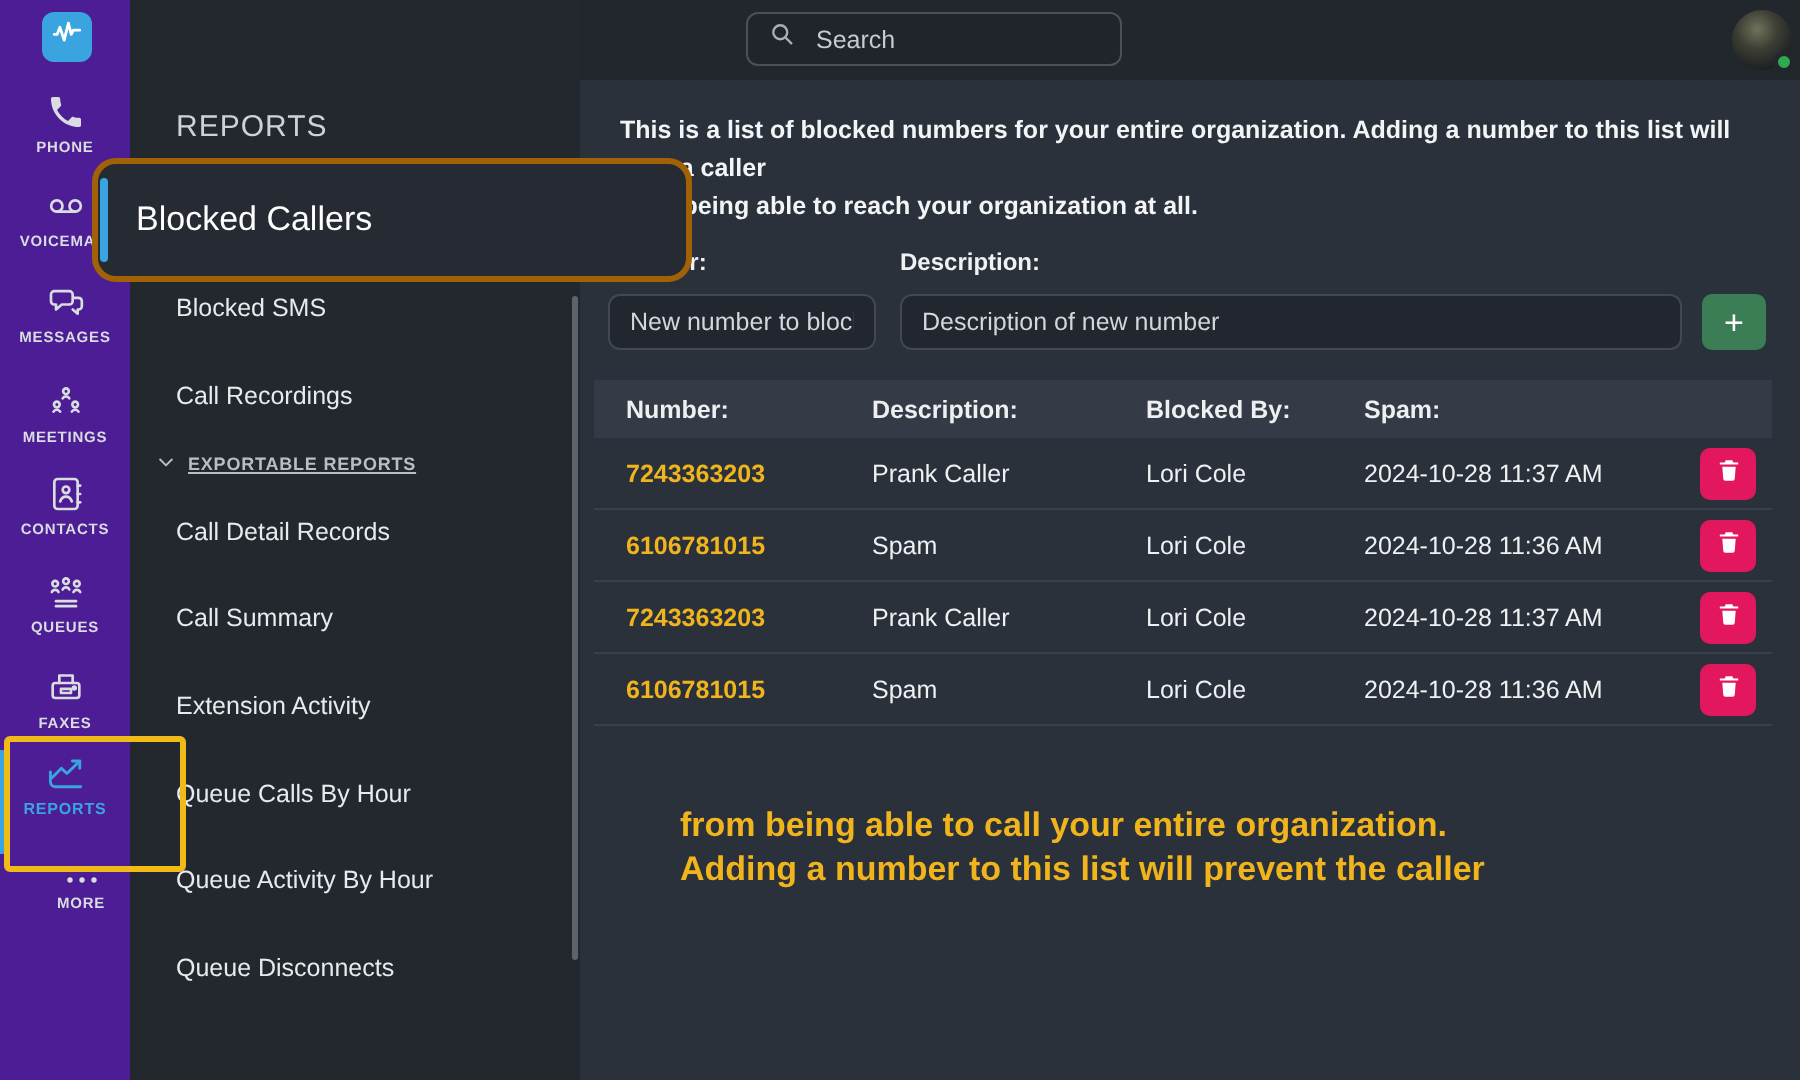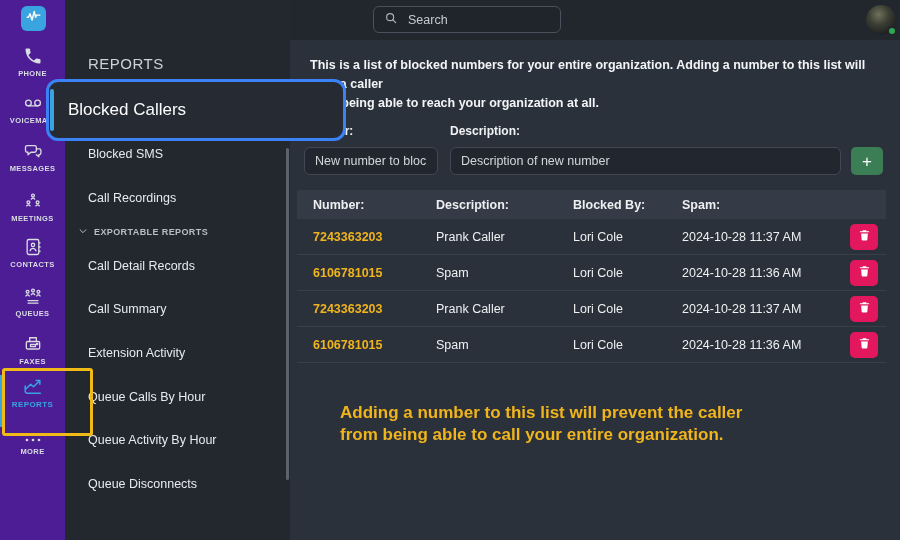--- a/index.html
+++ b/index.html
@@ -28,21 +28,21 @@
   .subnav-item{position:absolute;left:23px;font-size:12.5px;color:#e8eaed;cursor:pointer;
                white-space:nowrap;}
   .subnav-section{position:absolute;left:13px;display:flex;align-items:center;gap:6px;
                   font-size:9px;font-weight:bold;letter-spacing:.4px;color:#b9bec6;
                   cursor:pointer;white-space:nowrap;}
   .scroll-thumb{position:absolute;right:1px;top:148px;width:3px;height:332px;
                 background:#5d636d;border-radius:2px;}
 
   
   .callout{position:absolute;left:46px;top:79px;width:300px;height:62px;box-sizing:border-box;
-           background:#262b33;border:3px solid #3b82f6;border-radius:12px;z-index:8;
+           background:#262b33;border:3px solid #a16207;border-radius:12px;z-index:8;
            display:flex;align-items:center;cursor:pointer;}
   .callout-accent{width:4px;height:42px;background:#3aa4e0;border-radius:3px;margin-left:1px;}
   .callout-label{margin-left:14px;font-size:17px;color:#fdfdfe;}
 
   
   .searchbar{position:absolute;left:373px;top:6px;width:188px;height:27px;box-sizing:border-box;
              border:1px solid #4a515c;border-radius:6px;background:#20242b;display:flex;
              align-items:center;gap:8px;padding:0 10px;}
   .searchbar input{flex:1;background:transparent;border:none;outline:none;color:#e3e6ea;
                    font-size:12.5px;font-family:"Liberation Sans",sans-serif;}
@@ -159,31 +159,31 @@
               <span><svg width="13" height="14" viewBox="0 0 24 24" fill="#ffffff">
                   <path d="M9 3h6l1 2h4.5v2h-17V5H8l1-2z"></path>
                   <path d="M5.8 9h12.4l-.9 11.1a2 2 0 0 1-2 1.9H8.7a2 2 0 0 1-2-1.9L5.8 9z"></path>
                 </svg></span>
             </button>
           </div>
         </div>
     </div>
 
     <div class="note">
+      <div>from being able to call your entire organization.</div>
       <div>Adding a number to this list will prevent the caller</div>
-      <div>from being able to call your entire organization.</div>
     </div>
   </div>
 
   <div class="subnav">
     <div class="subnav-title">REPORTS</div>
     <div id="subnav-items">
         <div class="subnav-item" style="top: 147px;">Blocked SMS</div>
         <div class="subnav-item" style="top: 191px;">Call Recordings</div>
-        <div class="subnav-section" style="top: 226px;">
+        <div class="subnav-section" style="top: 226px; text-decoration: underline;">
           <span><svg width="10" height="10" viewBox="0 0 24 24" fill="none" stroke="#b9bec6" stroke-width="2.4" stroke-linecap="round" stroke-linejoin="round">
               <polyline points="5,9 12,16 19,9"></polyline>
             </svg></span>
           <span>EXPORTABLE REPORTS</span>
         </div>
         <div class="subnav-item" style="top: 259px;">Call Detail Records</div>
         <div class="subnav-item" style="top: 302px;">Call Summary</div>
         <div class="subnav-item" style="top: 346px;">Extension Activity</div>
         <div class="subnav-item" style="top: 390px;">Queue Calls By Hour</div>
         <div class="subnav-item" style="top: 433px;">Queue Activity By Hour</div>
@@ -284,21 +284,21 @@
         <div class="rail-item active" style="top: 375px;">
           <span>
             <svg width="22" height="22" viewBox="0 0 24 24" fill="none" stroke="currentColor" stroke-width="1.6" stroke-linecap="round" stroke-linejoin="round">
               <path d="M3.5 12v5.5a2.5 2.5 0 0 0 2.5 2.5H20"></path>
               <polyline points="4.5,15 9.5,10 12.5,12.8 19,6.5"></polyline>
               <polyline points="15.5,6 19.5,6 19.5,10"></polyline>
             </svg>
           </span>
           <span class="rlabel">REPORTS</span>
         </div>
-        <div class="rail-item" style="top: 436px;">
+        <div class="rail-item" style="top: 436px; padding-left: 8px;">
           <span>
             <svg width="18" height="8" viewBox="0 0 24 8" fill="currentColor">
               <circle cx="4" cy="4" r="1.8"></circle>
               <circle cx="12" cy="4" r="1.8"></circle>
               <circle cx="20" cy="4" r="1.8"></circle>
             </svg>
           </span>
           <span class="rlabel">MORE</span>
         </div>
       </div>

